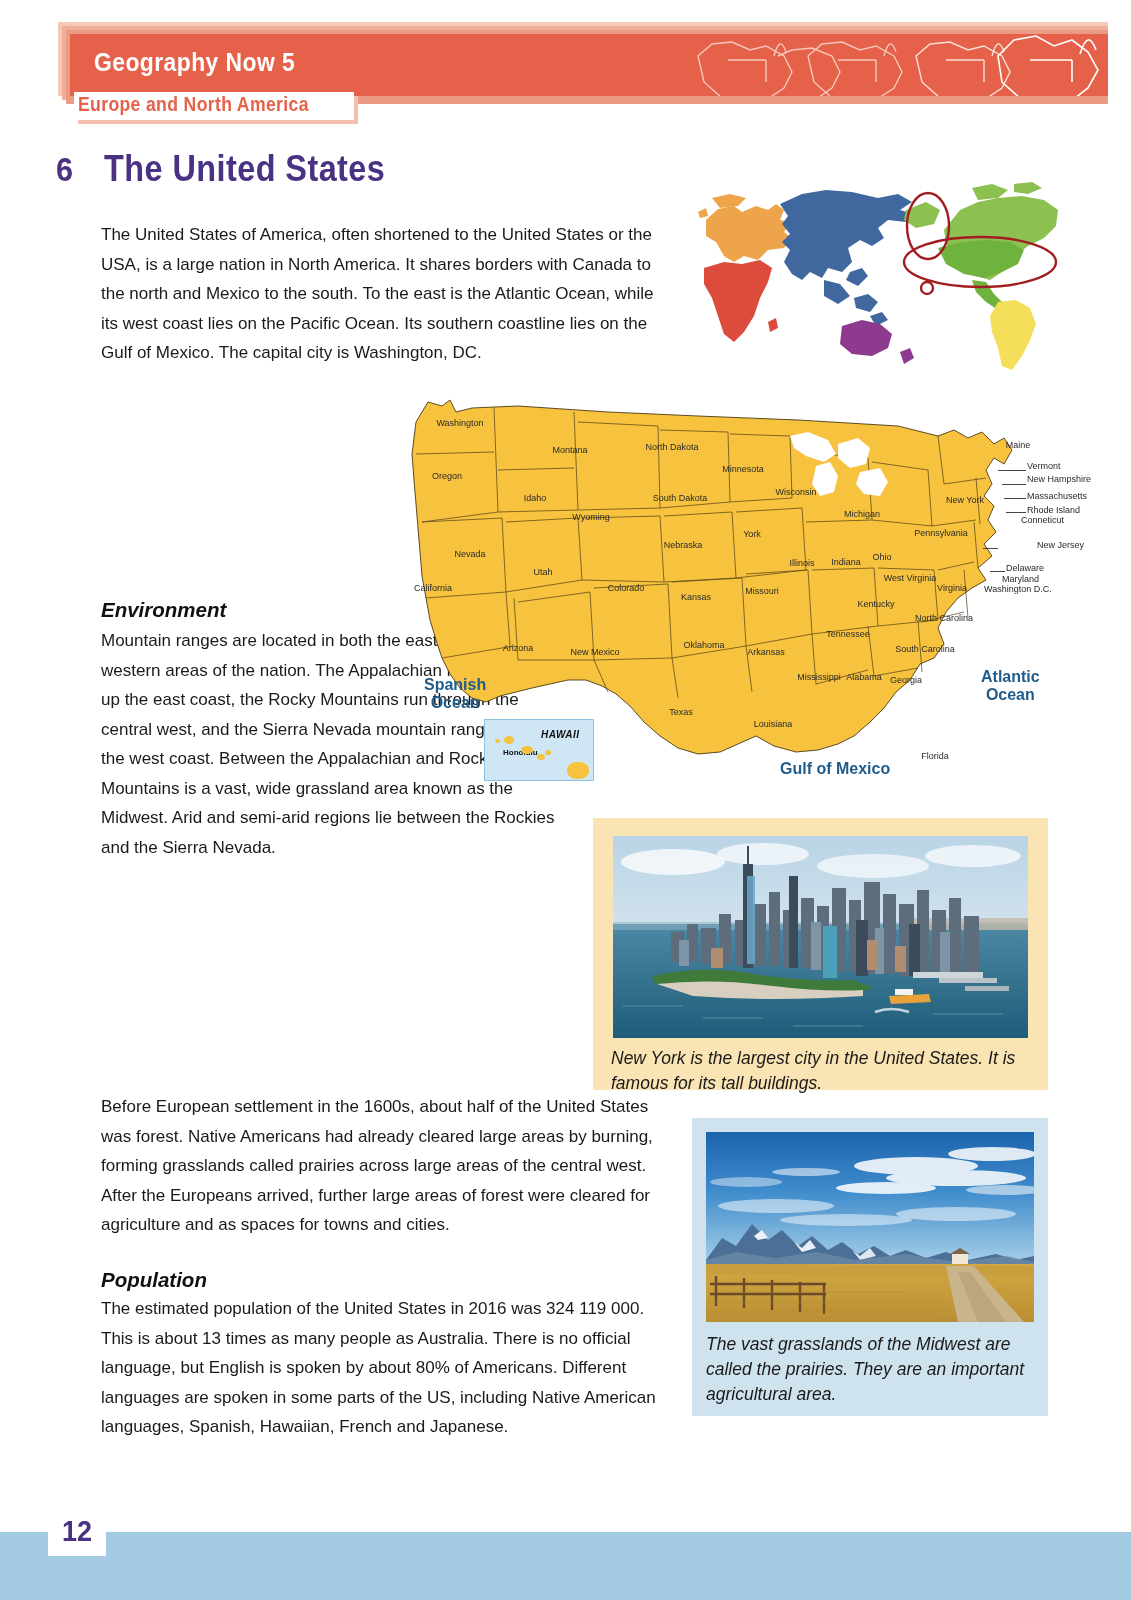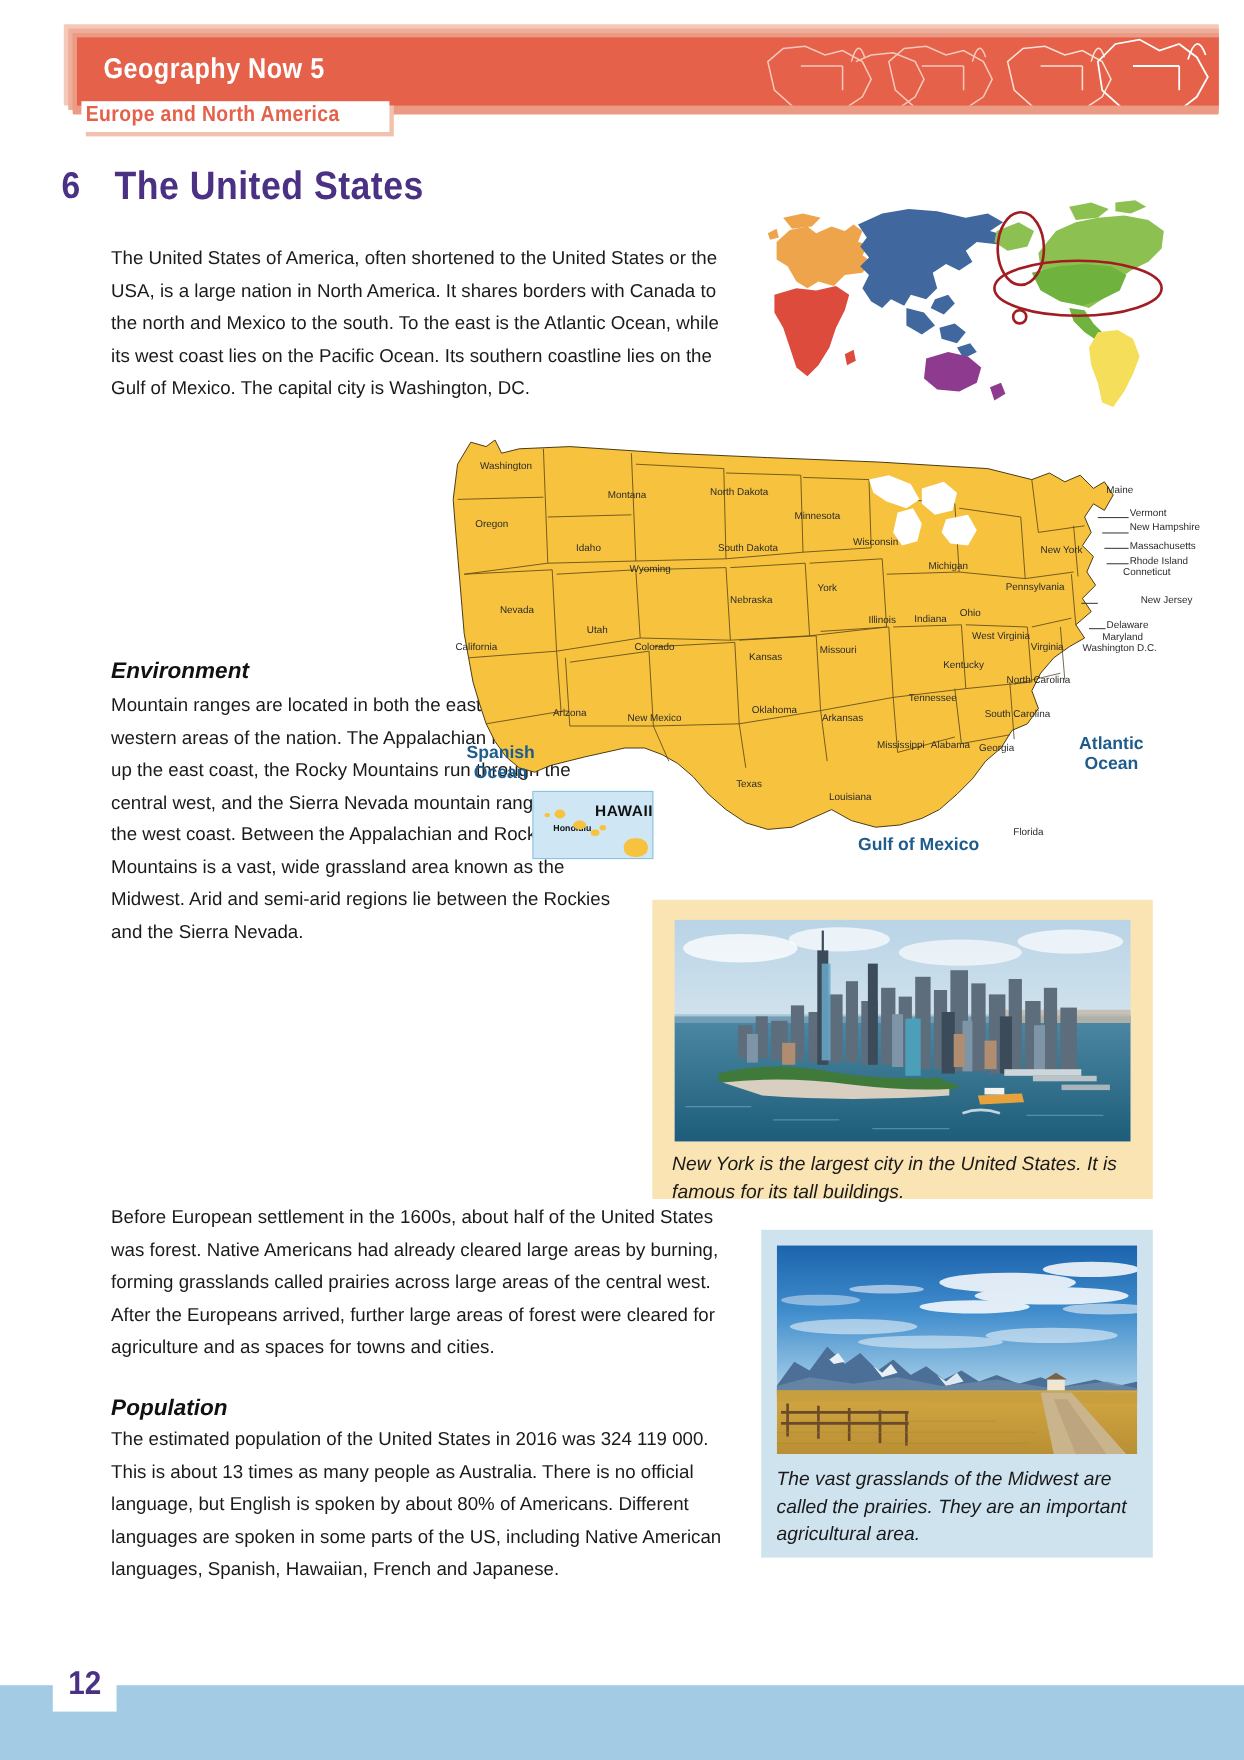--- a/index.html
+++ b/index.html
@@ -150,23 +150,24 @@
 
   .hawaii-box {
     position: absolute;
     left: 86px; top: 327px;
     width: 110px; height: 62px;
     background: #cfe7f5;
     border: 1px solid #8ec3e0;
   }
   .hw-title {
     position: absolute; left: 56px; top: 9px;
-    color: #111; font-size: 14px; font-weight: bold;
+    color: #111; font-size: 10px; font-weight: bold;
     font-family: "Liberation Sans Narrow", "Liberation Sans", sans-serif;
     letter-spacing: 0.5px;
+    font-style: italic;
   }
   .hw-city {
     position: absolute; left: 18px; top: 28px;
     color: #111; font-size: 8px; font-weight: bold;
     font-family: "Liberation Sans Narrow", "Liberation Sans", sans-serif;
   }
   .hw-isle { position: absolute; background: #f7c23e; border-radius: 50%; }
 
   
   .panel { position: absolute; }
@@ -372,21 +373,21 @@
     <div class="map-label" style="left:345px; top:77px;">Minnesota</div>
     <div class="map-label" style="left:282px; top:106px;">South Dakota</div>
     <div class="map-label" style="left:398px; top:100px;">Wisconsin</div>
     <div class="map-label" style="left:464px; top:122px;">Michigan</div>
     <div class="map-label" style="left:193px; top:125px;">Wyoming</div>
     <div class="map-label" style="left:354px; top:142px;">York</div>
     <div class="map-label" style="left:285px; top:153px;">Nebraska</div>
     <div class="map-label" style="left:72px;  top:162px;">Nevada</div>
     <div class="map-label" style="left:145px; top:180px;">Utah</div>
     <div class="map-label" style="left:35px;  top:196px;">California</div>
-    <div class="map-label" style="left:197px; top:196px;">Colorado</div>
+    <div class="map-label" style="left:228px; top:196px;">Colorado</div>
     <div class="map-label" style="left:298px; top:205px;">Kansas</div>
     <div class="map-label" style="left:364px; top:199px;">Missouri</div>
     <div class="map-label" style="left:404px; top:171px;">Illinois</div>
     <div class="map-label" style="left:448px; top:170px;">Indiana</div>
     <div class="map-label" style="left:484px; top:165px;">Ohio</div>
     <div class="map-label" style="left:543px; top:141px;">Pennsylvania</div>
     <div class="map-label" style="left:567px; top:108px;">New York</div>
     <div class="map-label" style="left:620px; top:53px;">Maine</div>
     <div class="map-label" style="left:512px; top:186px;"><span>West Virginia</span></div>
     <div class="map-label" style="left:554px; top:196px;">Virginia</div>

